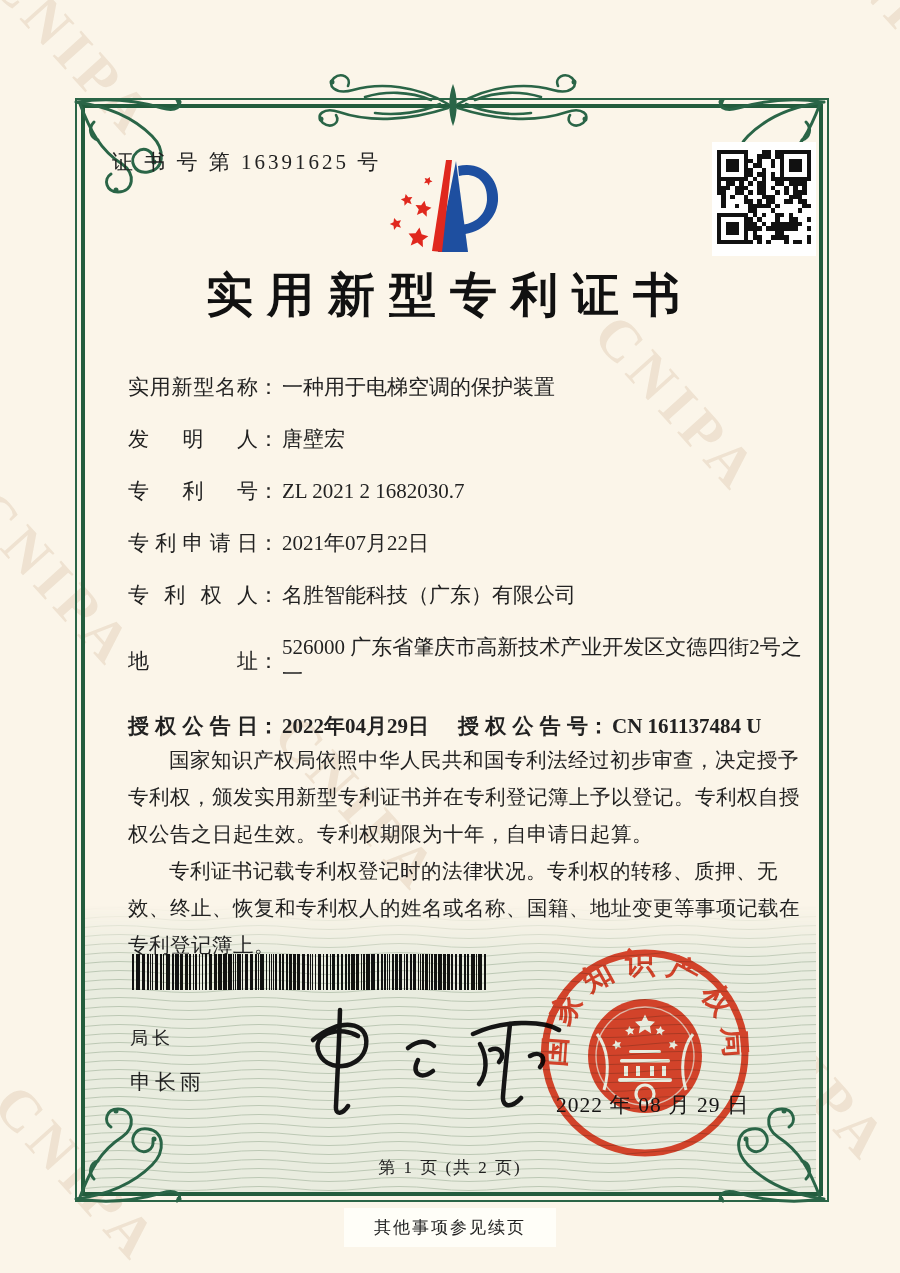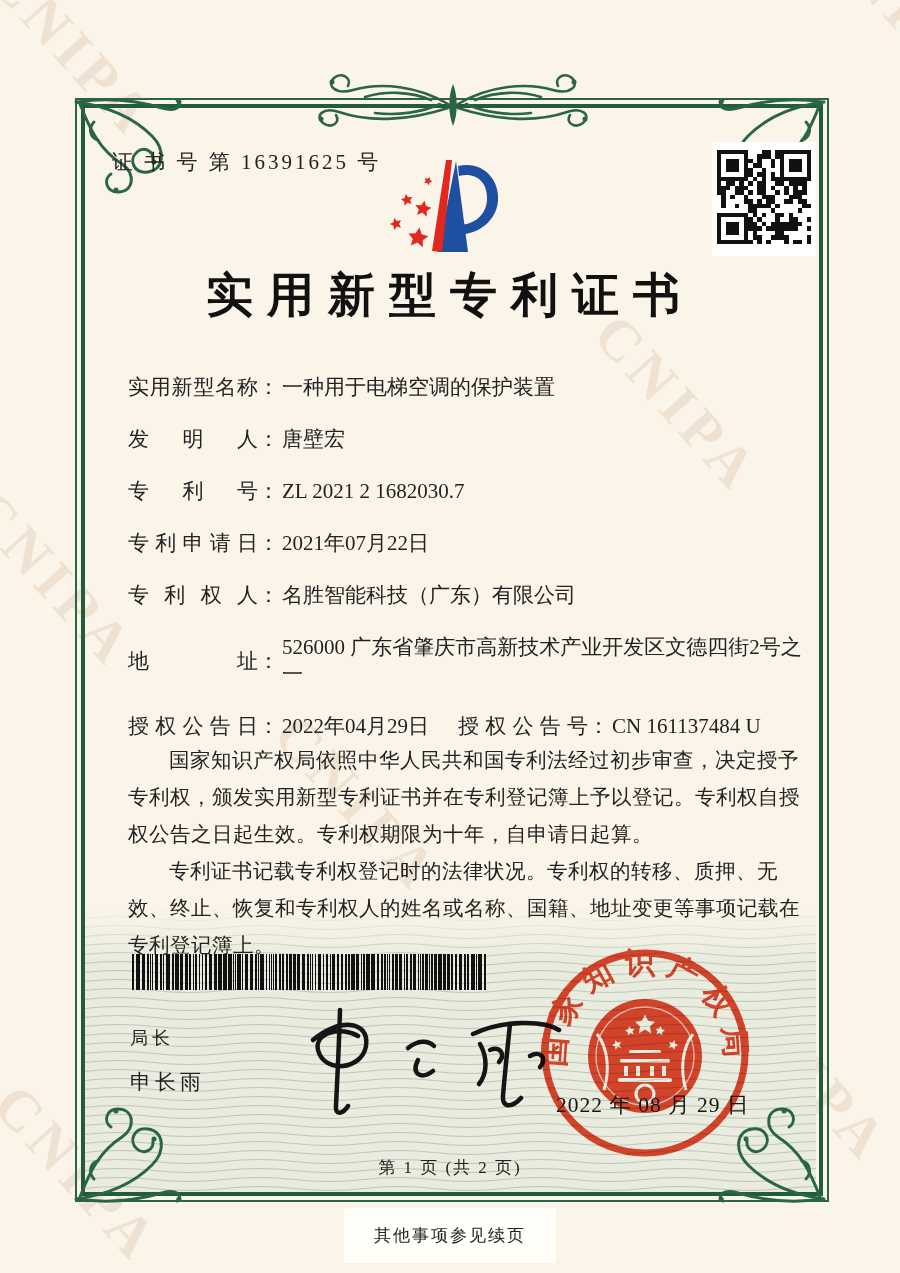--- a/index.html
+++ b/index.html
@@ -21,36 +21,36 @@
   .orn{position:absolute;z-index:2;}
   
   .certno{position:absolute;left:112px;top:148px;font-size:21px;letter-spacing:3px;z-index:3;}
   .title{position:absolute;left:0;top:264px;width:100%;text-align:center;
          font-size:47px;font-weight:700;letter-spacing:14px;color:#111;z-index:3;}
   .fields{position:absolute;left:128px;top:374px;width:680px;z-index:3;font-size:21px;}
   .field{display:flex;line-height:27px;margin-bottom:25px;align-items:center;}
   .flabel{flex:none;width:130px;text-align:justify;text-align-last:justify;}
   .fcolon{flex:none;width:24px;}
   .fvalue{flex:1;min-width:0;}
-  .grant{display:flex;line-height:27px;}
+  .grant{display:flex;line-height:27px;font-weight:bold;}
   .pair{display:flex;}
   .pair-left{width:330px;flex:none;}
   .paras{position:absolute;left:128px;top:742px;width:676px;z-index:3;}
   .paras p{margin:0;font-size:20.5px;line-height:37px;text-indent:2em;letter-spacing:.5px;}
   .barcode{position:absolute;left:130px;top:954px;z-index:3;}
   .officer-title{position:absolute;left:130px;top:1026px;font-size:18px;letter-spacing:4px;z-index:3;}
   .officer-name{position:absolute;left:130px;top:1068px;font-size:21px;letter-spacing:4px;z-index:3;}
   .signature{position:absolute;left:258px;top:998px;z-index:3;}
   .seal{position:absolute;left:535px;top:943px;z-index:4;opacity:.93;mix-blend-mode:multiply;}
   .seal-date{position:absolute;left:556px;top:1090px;font-size:21.5px;color:#141414;
              letter-spacing:1px;z-index:5;white-space:nowrap;}
   .pageinfo{position:absolute;left:0;top:1156px;width:100%;text-align:center;
             font-size:17px;letter-spacing:2px;z-index:3;}
   .footer{position:absolute;left:0;top:1208px;width:100%;text-align:center;z-index:3;}
-  .footer span{display:inline-block;background:#fffef8;padding:16px 30px;font-size:17px;letter-spacing:2px;}
+  .footer span{display:inline-block;background:#fffef8;padding:8px 30px;font-size:17px;letter-spacing:2px;}
   .qr-pad{position:absolute;left:712px;top:142px;width:104px;height:114px;background:#fff;z-index:3;}
   .qr{position:absolute;left:717px;top:150px;z-index:4;}
   .logo{position:absolute;left:388px;top:154px;z-index:3;}
 </style>
 </head>
 <body>
 
 <svg width="0" height="0" style="position:absolute" aria-hidden="true">
   <defs>
     <path id="star5" d="M0,-10 L2.939,-4.045 L9.511,-3.09 L4.755,1.545 L5.878,8.09 L0,4.3 L-5.878,8.09 L-4.755,1.545 L-9.511,-3.09 L-2.939,-4.045 Z"></path>

